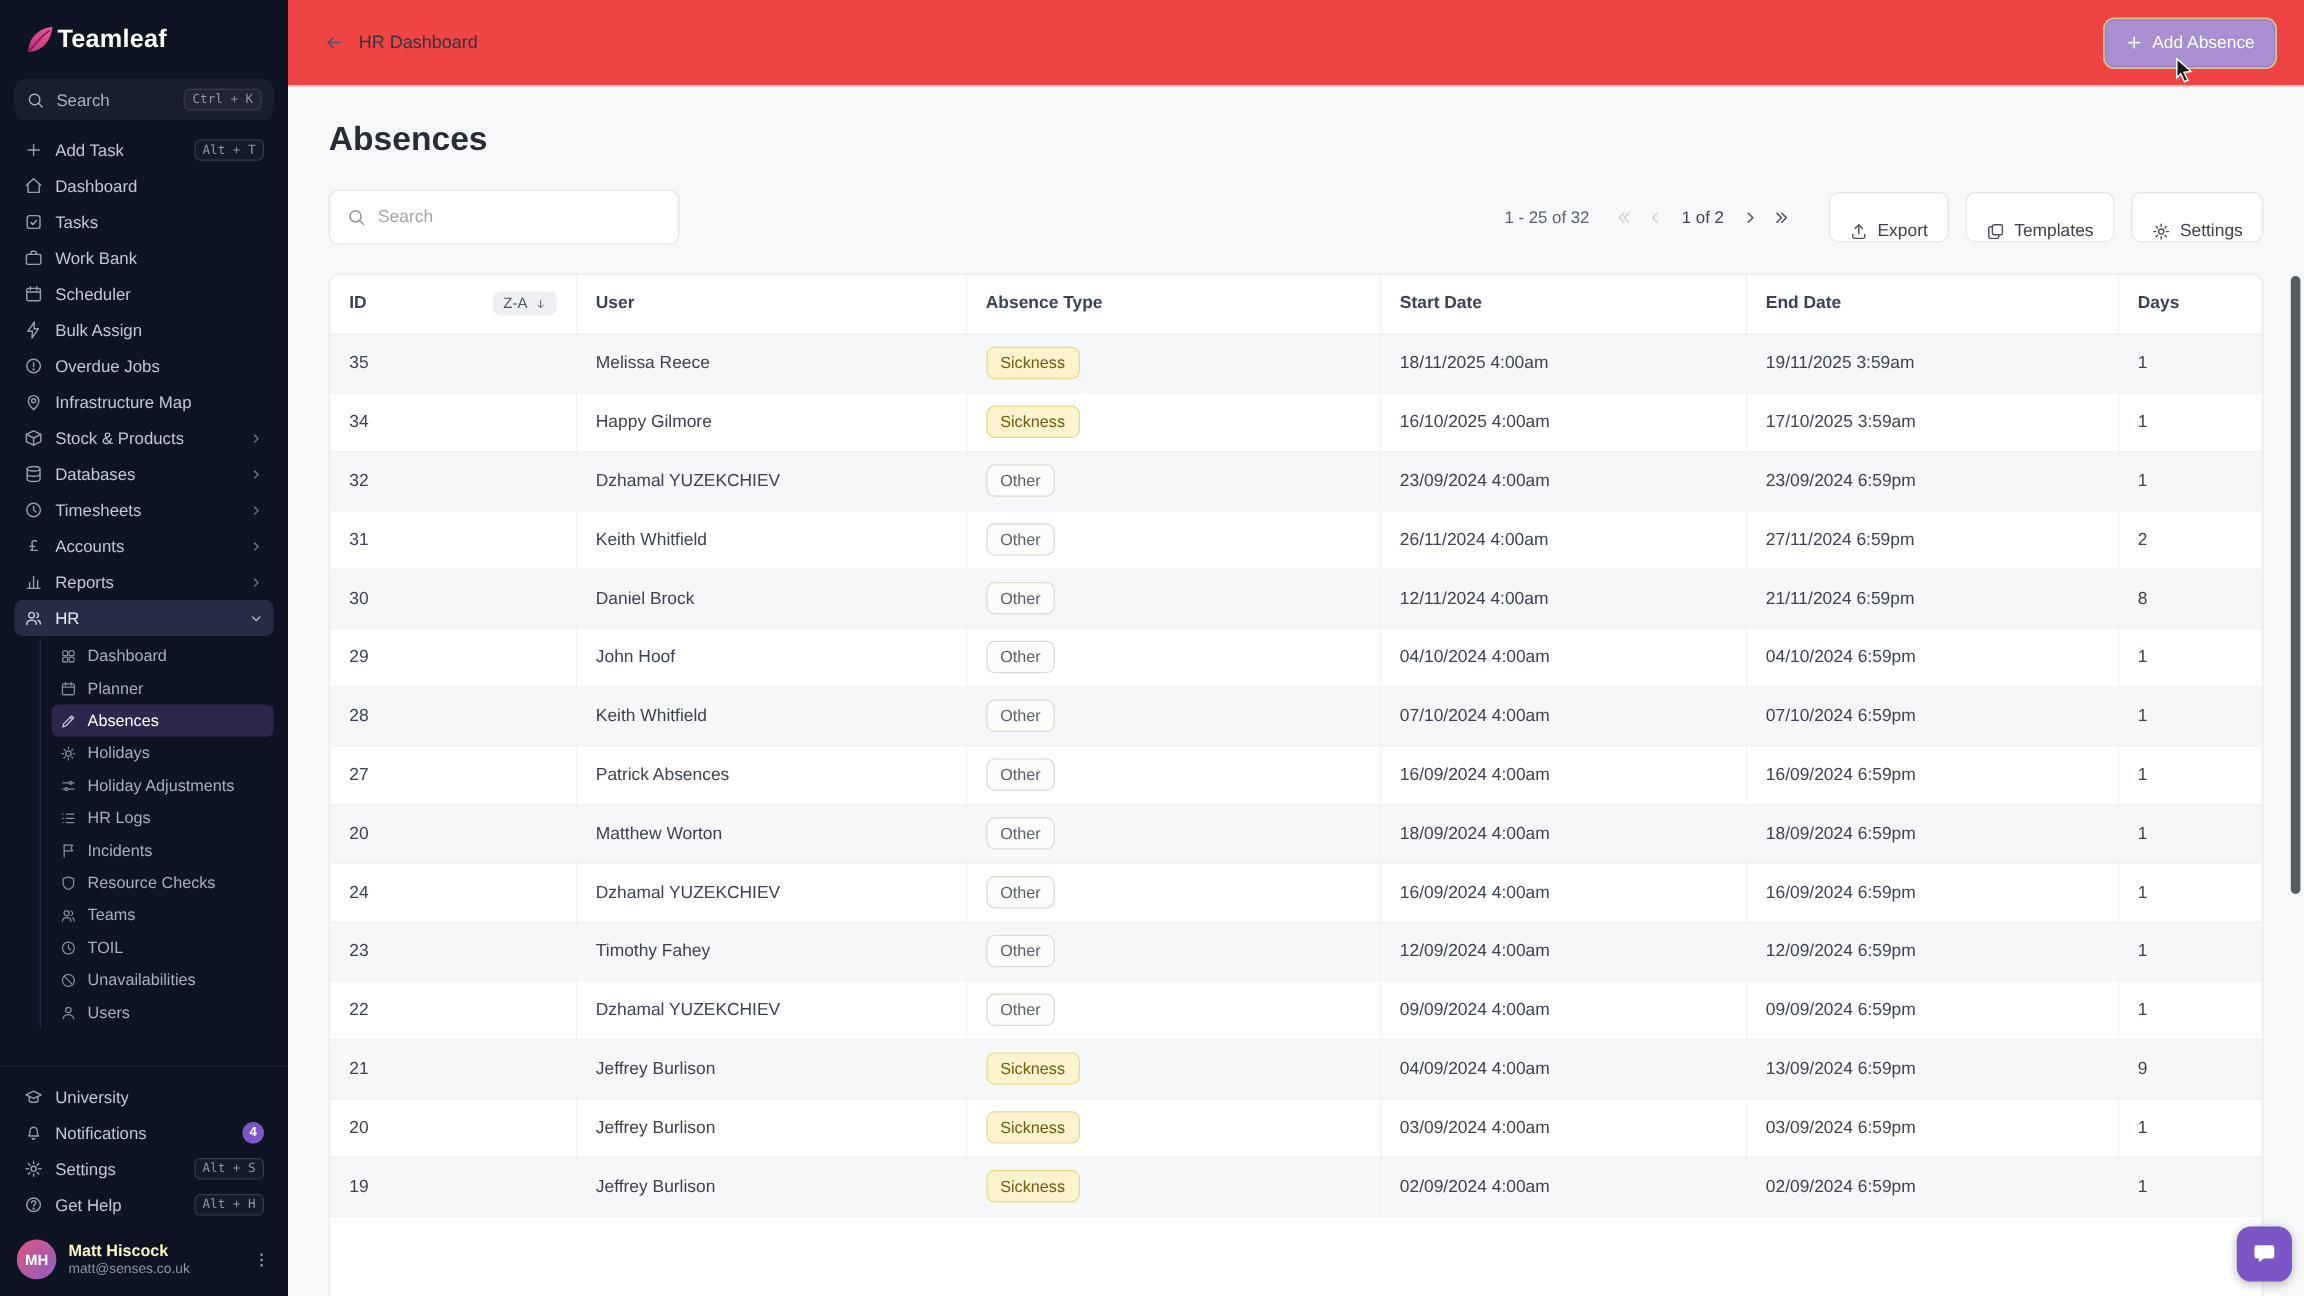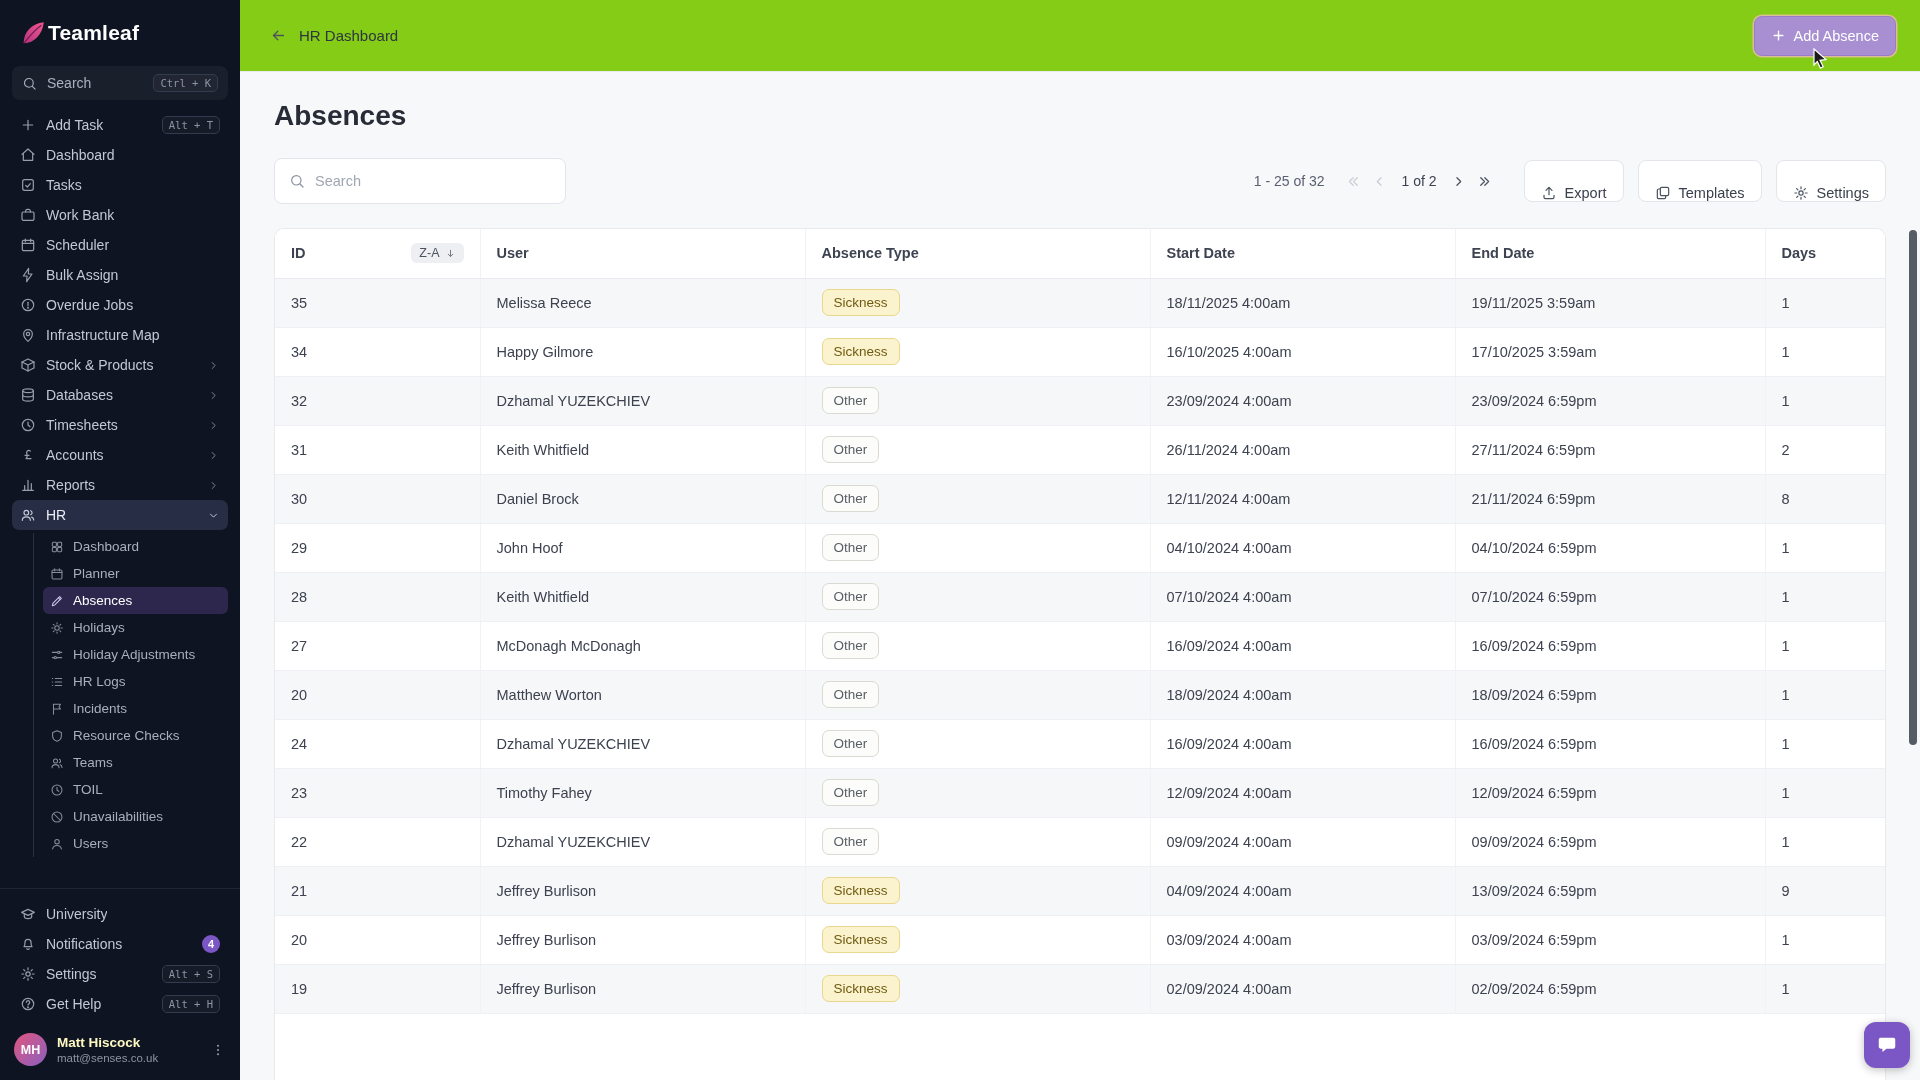--- a/index.html
+++ b/index.html
@@ -31,21 +31,21 @@
   .notif-badge { margin-left:auto; background:#7b57c5; color:#fff; font-size:11px; min-width:18px; height:18px; border-radius:9px; display:flex; align-items:center; justify-content:center; padding:0 5px; font-weight:700; }
   .user-card { display:flex; align-items:center; gap:10px; padding:10px 14px 14px; }
   .avatar { width:33px; height:33px; border-radius:50%; background:linear-gradient(135deg,#e0567f,#8b5fc0); color:#fff; font-size:12.5px; font-weight:700; display:flex; align-items:center; justify-content:center; flex:none; }
   .user-meta { min-width:0; }
   .user-name { font-size:13.5px; color:#fef9c3; font-weight:600; line-height:1.25; }
   .user-email { font-size:11.5px; color:#8d95a5; white-space:nowrap; }
   .dots { margin-left:auto; width:16px; height:16px; color:#9aa2b2; cursor:pointer; display:flex; }
 
   
   .main { flex:1; display:flex; flex-direction:column; position:relative; background:#f7f8fa; min-width:0; }
-  .topbar { height:72px; min-height:72px; background:#84cc16; border-bottom:1px solid #e8eaee; display:flex; align-items:center; padding:0 24px 0 30px; }
+  .topbar { height:72px; min-height:72px; background:#ef4444; border-bottom:1px solid #e8eaee; display:flex; align-items:center; padding:0 24px 0 30px; }
   .back { display:flex; align-items:center; gap:12px; font-size:15px; color:#2f3542; font-weight:500; cursor:pointer; }
   .back .icn { width:17px; height:17px; color:#4c5260; display:flex; }
   .add-btn { margin-left:auto; display:flex; align-items:center; gap:8px; background:#a78fd1; border:1px solid #9a7cc9; box-shadow:0 0 0 1.5px #d9c08e; color:#fff; font-size:14.5px; font-weight:500; padding:0 16px; height:40px; border-radius:8px; cursor:pointer; }
   .add-btn .icn { width:15px; height:15px; display:flex; color:#fff; }
 
   .content { flex:1; padding:26px 34px 0; overflow:hidden; position:relative; }
   .page-title { font-size:28px; font-weight:700; color:#272c37; margin:2px 0 26px; }
 
   .toolbar { display:flex; align-items:center; }
   .search-box { width:292px; height:46px; background:#fff; border:1px solid #e3e5eb; border-radius:8px; display:flex; align-items:center; gap:10px; padding:0 14px; }
@@ -631,21 +631,21 @@
               <tr>
                 <td>28</td>
                 <td>Keith Whitfield</td>
                 <td><span class="badge other">Other</span></td>
                 <td>07/10/2024 4:00am</td>
                 <td>07/10/2024 6:59pm</td>
                 <td>1</td>
               </tr>
               <tr>
                 <td>27</td>
-                <td>McDonagh McDonagh</td>
+                <td>Patrick Absences</td>
                 <td><span class="badge other">Other</span></td>
                 <td>16/09/2024 4:00am</td>
                 <td>16/09/2024 6:59pm</td>
                 <td>1</td>
               </tr>
               <tr>
                 <td>20</td>
                 <td>Matthew Worton</td>
                 <td><span class="badge other">Other</span></td>
                 <td>18/09/2024 4:00am</td>

